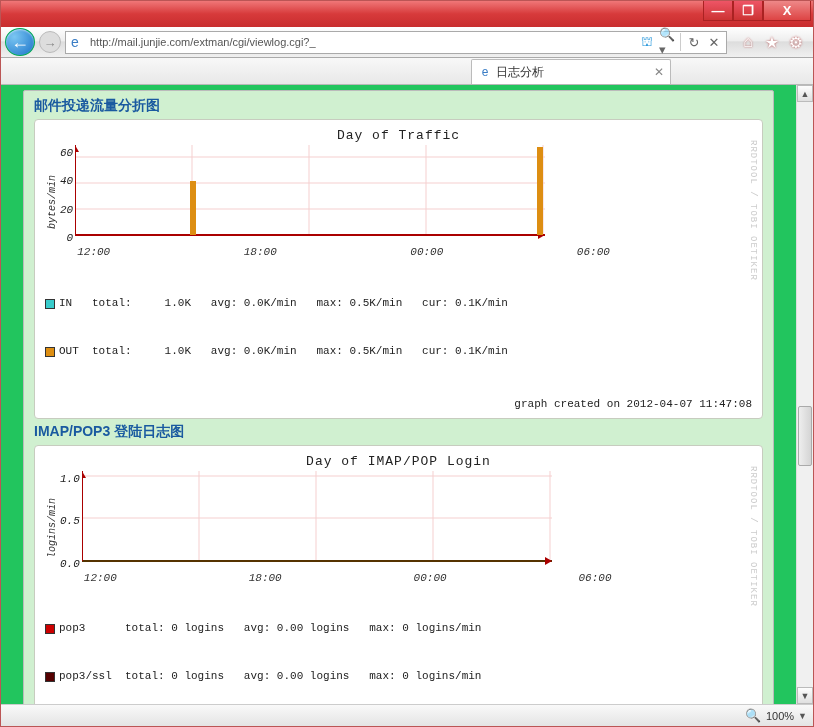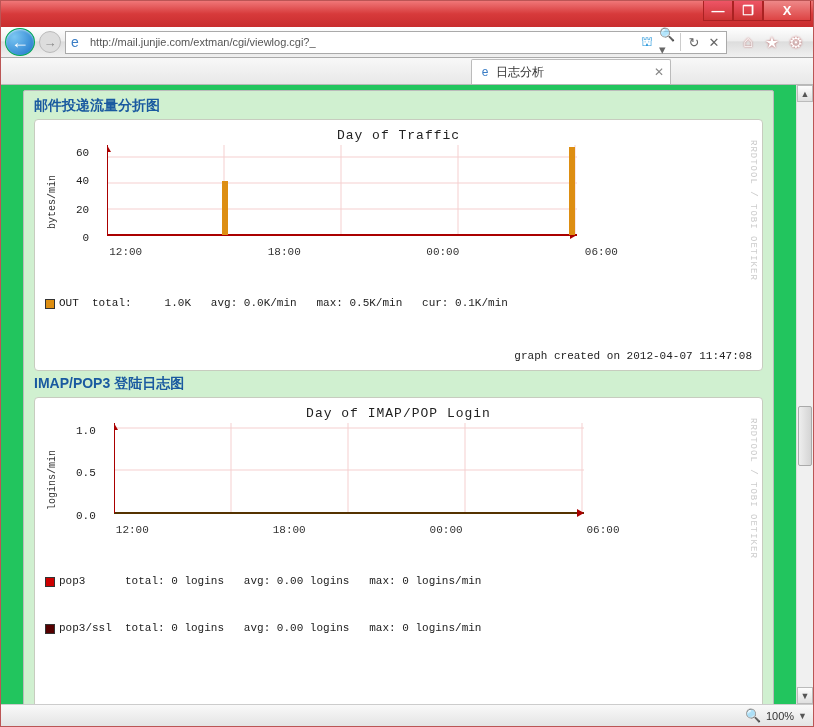--- a/index.html
+++ b/index.html
@@ -36,21 +36,21 @@
 .content-scroll { flex: 1; background: #22c55e; overflow: hidden; position: relative; padding: 5px 22px; }
 .vscroll { width: 17px; background: #f0f0f0; border-left: 1px solid #ddd; display: flex; flex-direction: column; }
 .vs-btn { height: 17px; background: linear-gradient(#fdfdfd, #e0e0e0); border: 1px solid #bbb; color: #555; font-size: 9px; display: flex; align-items: center; justify-content: center; }
 .vs-track { flex: 1; position: relative; }
 .vs-thumb { position: absolute; left: 1px; right: 1px; top: 52%; height: 60px; background: linear-gradient(to right, #eee, #d4d4d4); border: 1px solid #aaa; border-radius: 2px; }
 
 .page-bg { background: #d0f0d0; border: 1px solid #bbb; border-radius: 2px; padding: 2px 10px 10px; font-family: Arial, "Microsoft YaHei", sans-serif; }
 .section-title { color: #1a5aa0; font-size: 14px; font-weight: bold; padding: 4px 0 4px; }
 .chart-box { background: #fff; border: 1px solid #c7ccbf; border-radius: 4px; padding: 8px 10px 8px 10px; font-family: "Courier New", monospace; font-size: 12px; color: #222; position: relative; }
 .chart-title { text-align: center; font-size: 13px; margin-bottom: 2px; letter-spacing: 1px; }
-.chart-area { display: flex; gap: 16px; }
+.chart-area { display: flex; gap: 0; font-style: italic; }
 .y-label { writing-mode: vertical-rl; transform: rotate(180deg); font-size: 10px; color: #333; text-align: center; padding: 0 2px; }
 .side-label { writing-mode: vertical-rl; font-size: 9px; color: #ccc; letter-spacing: 1px; text-align: center; position: absolute; right: 4px; top: 20px; }
 .plot { flex: 1; position: relative; }
 .plot svg { display: block; }
 .x-ticks { display: flex; justify-content: space-between; font-size: 11px; color: #333; padding: 0 2px; margin-top: 1px; }
 .legend { margin-top: 6px; font-size: 11px; line-height: 1.45; white-space: pre; }
 .legend-row { display: flex; align-items: center; }
 .legend-sw { width: 10px; height: 10px; border: 1px solid #333; margin-right: 4px; flex-shrink: 0; }
 .ts { text-align: right; font-size: 11px; margin-top: 6px; }
 
@@ -140,20 +140,21 @@
               <div class="x-ticks">
                 <span>12:00</span>
                 <span>18:00</span>
                 <span>00:00</span>
                 <span>06:00</span>
                 <span>&nbsp;</span>
               </div>
             </div>
           </div>
           <div class="legend">
+            <div class="legend-row"><span class="legend-sw" style="background:#39cccc"></span><span>IN   total:     1.0K   avg: 0.0K/min   max: 0.5K/min   cur: 0.1K/min</span></div>
             <div class="legend-row"><span class="legend-sw" style="background:#dd8e12"></span><span>OUT  total:     1.0K   avg: 0.0K/min   max: 0.5K/min   cur: 0.1K/min</span></div>
           </div>
           <div class="ts">graph created on 2012-04-07 11:47:08</div>
         </div>
 
         <div class="section-title">IMAP/POP3 登陆日志图</div>
         <div class="chart-box">
           <div class="chart-title">Day of IMAP/POP Login</div>
           <div class="side-label">RRDTOOL / TOBI OETIKER</div>
           <div class="chart-area">

